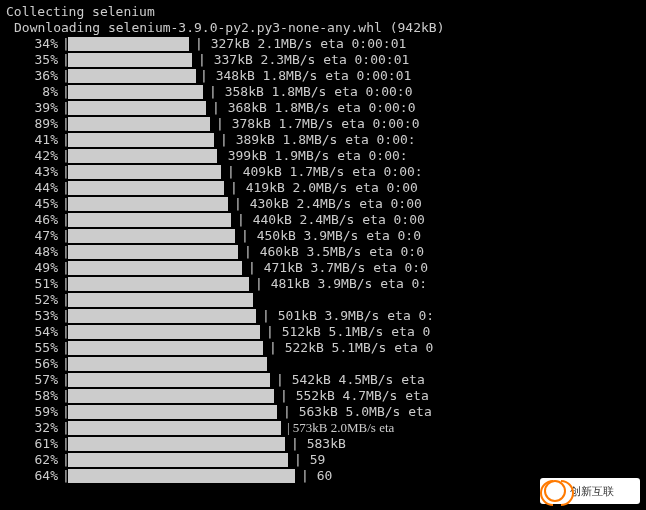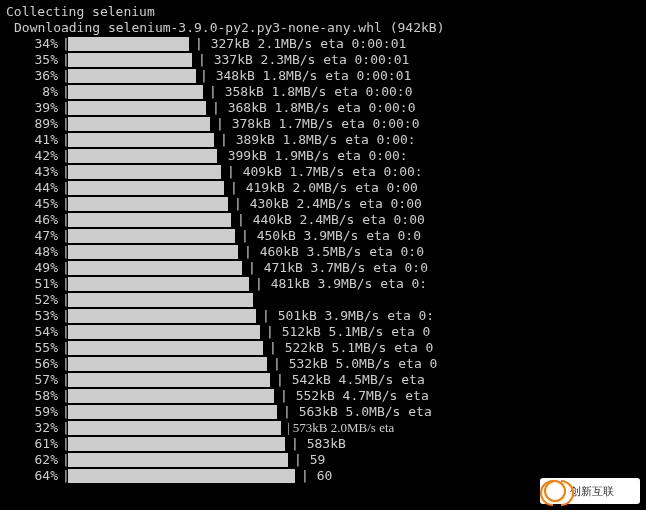--- a/index.html
+++ b/index.html
@@ -276,21 +276,20 @@
           <span class="bar-fill" style="left: 6px; width: 195px;"></span>
         </span>
         <span class="stats" style="left: 265px;">| 522kB 5.1MB/s eta 0</span>
       </div>
       <div class="line">
         <span class="pct-label">56%</span>
         <span class="bar-wrap" style="width: 363px;">
           <span class="bar-sep">|</span>
           <span class="bar-fill" style="left: 6px; width: 199px;"></span>
         </span>
-        <span class="stats" style="left: 269px;">| 532kB 5.0MB/s eta 0</span>
       </div>
       <div class="line">
         <span class="pct-label">57%</span>
         <span class="bar-wrap" style="width: 363px;">
           <span class="bar-sep">|</span>
           <span class="bar-fill" style="left: 6px; width: 202px;"></span>
         </span>
         <span class="stats" style="left: 272px;">| 542kB 4.5MB/s eta</span>
       </div>
       <div class="line">

